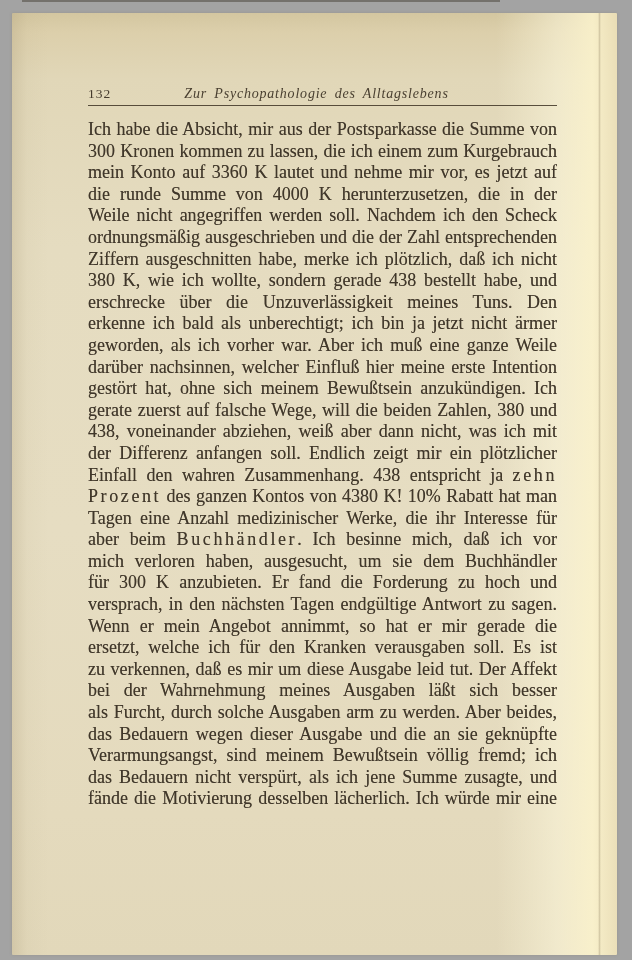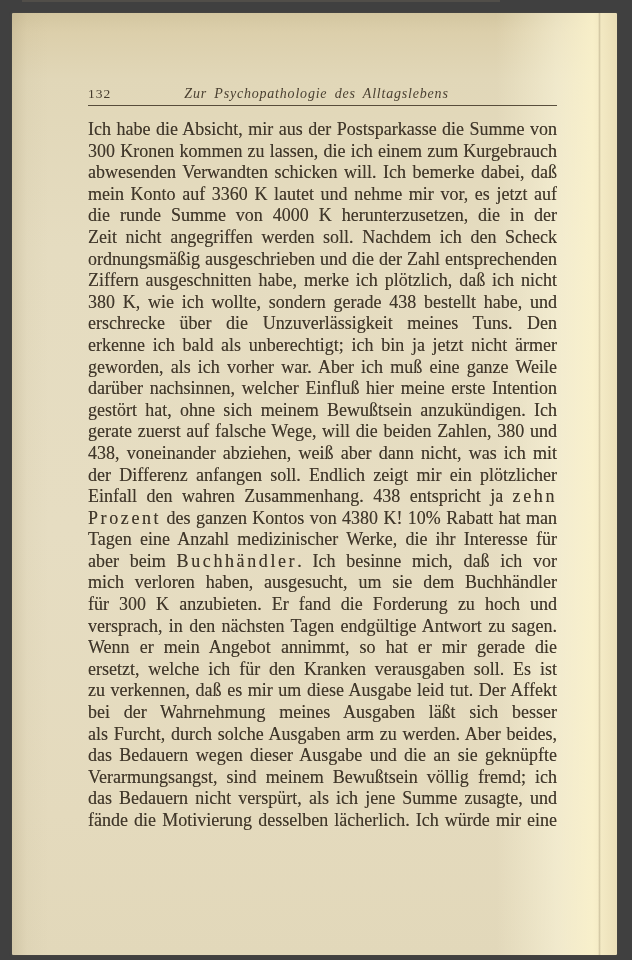--- a/index.html
+++ b/index.html
@@ -8,21 +8,21 @@
     width: 632px;
     height: 960px;
     background: #fdfdfd;
     overflow: hidden;
     font-family: "Liberation Serif", "DejaVu Serif", serif;
   }
   .viewport {
     position: relative;
     width: 632px;
     height: 960px;
-    background: #404040;
+    background: #a3a3a3;
   }
   .top-scan-edge {
     position: absolute;
     left: 22px;
     top: 0;
     width: 478px;
     height: 2px;
     background: rgba(90, 86, 78, 0.65);
   }
   .scan-page {
@@ -119,24 +119,23 @@
   <div class="top-scan-edge"></div>
   <div class="scan-page">
     <div class="content">
       <div class="header">
         <span class="page-number">132</span>
         <span class="running-head">Zur Psychopathologie des Alltagslebens</span>
       </div>
       <div class="body-text">
           <div class="line"><span>Ich habe die Absicht, mir aus der Postsparkasse die Summe von</span></div>
           <div class="line"><span>300 Kronen kommen zu lassen, die ich einem zum Kurgebrauch</span></div>
-          <div class="line"><span>abwesenden Verwandten schicken will. Ich bemerke dabei, daß</span></div>
           <div class="line"><span>mein Konto auf 3360 K lautet und nehme mir vor, es jetzt auf</span></div>
           <div class="line"><span>die runde Summe von 4000 K herunterzusetzen, die in der nächsten</span></div>
-          <div class="line"><span>Zeit nicht angegriffen werden soll. Nachdem ich den Scheck</span></div>
+          <div class="line"><span>Weile nicht angegriffen werden soll. Nachdem ich den Scheck</span></div>
           <div class="line"><span>ordnungsmäßig ausgeschrieben und die der Zahl entsprechenden</span></div>
           <div class="line"><span>Ziffern ausgeschnitten habe, merke ich plötzlich, daß ich nicht</span></div>
           <div class="line"><span>380 K, wie ich wollte, sondern gerade 438 bestellt habe, und</span></div>
           <div class="line"><span>erschrecke über die Unzuverlässigkeit meines Tuns. Den Schreck</span></div>
           <div class="line"><span>erkenne ich bald als unberechtigt; ich bin ja jetzt nicht ärmer</span></div>
           <div class="line"><span>geworden, als ich vorher war. Aber ich muß eine ganze Weile</span></div>
           <div class="line"><span>darüber nachsinnen, welcher Einfluß hier meine erste Intention</span></div>
           <div class="line"><span>gestört hat, ohne sich meinem Bewußtsein anzukündigen. Ich</span></div>
           <div class="line"><span>gerate zuerst auf falsche Wege, will die beiden Zahlen, 380 und</span></div>
           <div class="line"><span>438, voneinander abziehen, weiß aber dann nicht, was ich mit</span></div>

